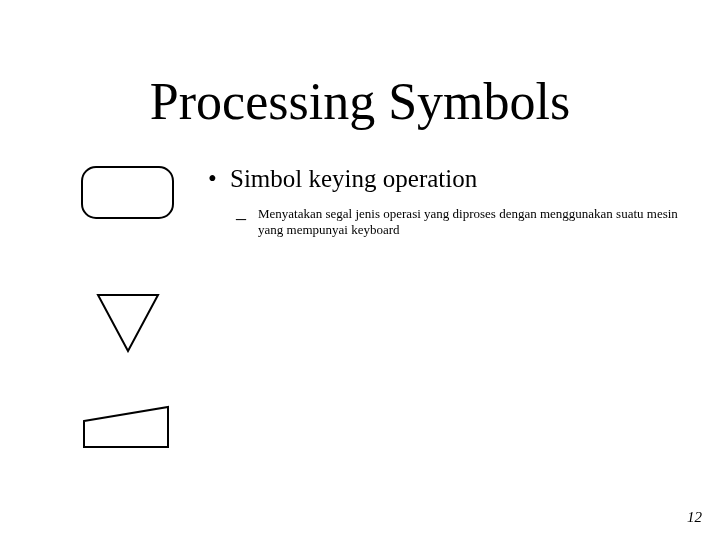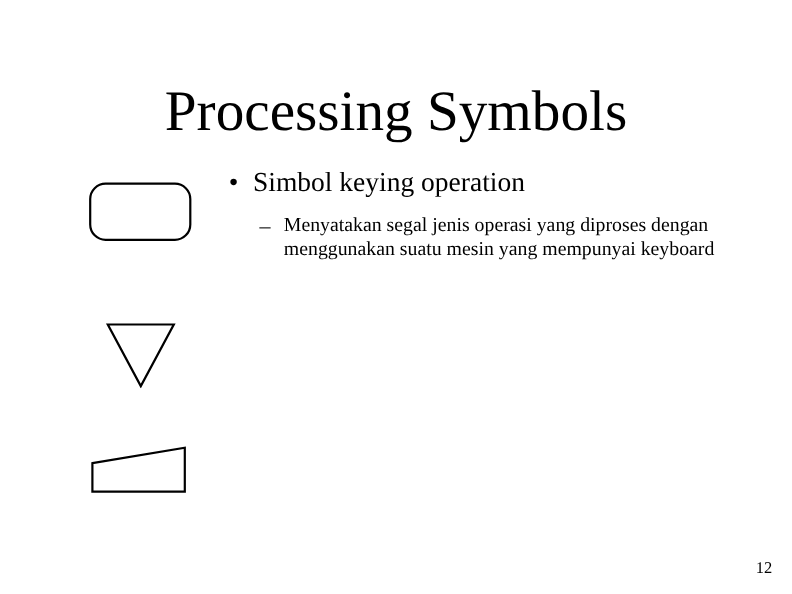--- a/index.html
+++ b/index.html
@@ -22,57 +22,58 @@
     position: absolute;
     top: 72px;
     left: 0;
     width: 720px;
     text-align: center;
     font-size: 52px;
     font-weight: normal;
   }
   .body {
     position: absolute;
-    top: 152px;
+    top: 164px;
     left: 208px;
     width: 470px;
   }
   .lvl1 {
     font-size: 25px;
     margin: 0 0 2px 0;
     padding-left: 22px;
     position: relative;
     line-height: 1.2;
   }
   .lvl1::before {
     content: "•";
     position: absolute;
     left: 0;
     top: 0;
     font-size: 25px;
   }
   .lvl2 {
-    font-size: 18px;
+    font-size: 13px;
     margin: 12px 0 10px 0;
     padding-left: 50px;
     position: relative;
     line-height: 1.2;
   }
   .lvl2::before {
     content: "–";
     position: absolute;
     left: 28px;
     top: 0;
     font-size: 20px;
   }
   .pagenum {
     position: absolute;
     right: 18px;
     bottom: 14px;
     font-size: 15px;
+    font-style: italic;
   }
   .shape {
     position: absolute;
   }
 </style>
 </head>
 <body>
 
 <div class="slide">
 

